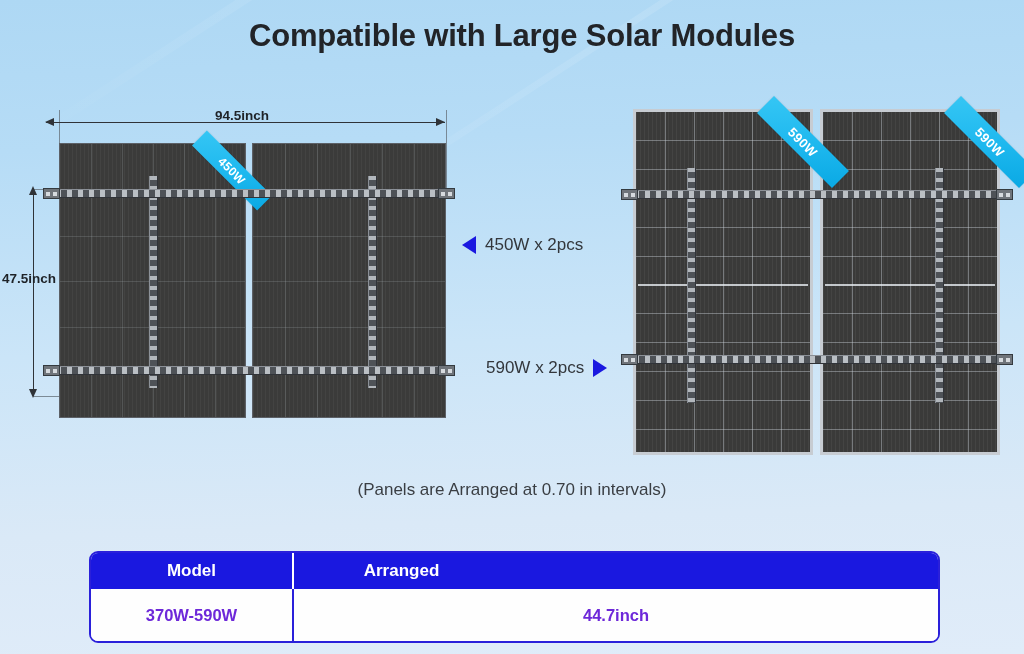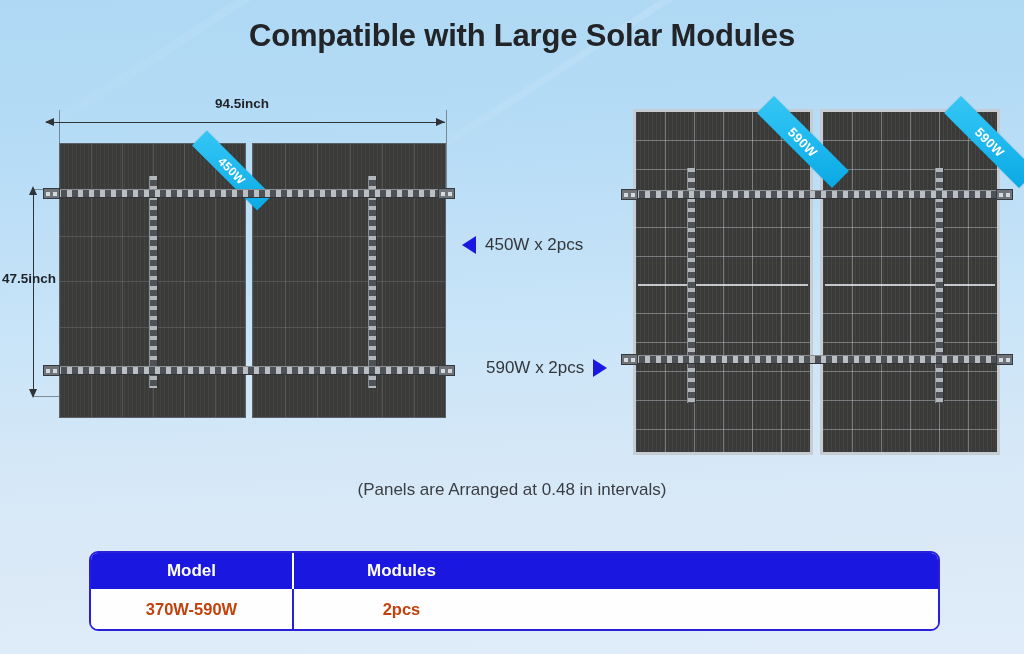--- a/index.html
+++ b/index.html
@@ -77,21 +77,21 @@
   .arrow-up    { border-left: 4.5px solid transparent; border-right: 4.5px solid transparent; border-bottom: 9px solid #2f3338; }
   .arrow-down  { border-left: 4.5px solid transparent; border-right: 4.5px solid transparent; border-top: 9px solid #2f3338; }
 
   .dim-label {
     position: absolute;
     font-size: 13.5px;
     font-weight: bold;
     color: #1f2328;
     white-space: nowrap;
   }
-  .dim-label-w { top: 96px; left: 215px; }
+  .dim-label-w { top: 108px; left: 215px; }
   .dim-label-h { top: 271px; left: 2px; }
 
   
   .panel {
     position: absolute;
     background:
       repeating-linear-gradient(90deg, rgba(255,255,255,0.045) 0px, rgba(255,255,255,0.045) 1px, rgba(0,0,0,0) 1px, rgba(0,0,0,0) 4px),
       #3b3b3a;
     box-sizing: border-box;
     overflow: hidden;
@@ -221,24 +221,24 @@
   .spec-row.head .cell {
     color: #ffffff;
     font-weight: bold;
     font-size: 17px;
     height: 36px;
     border-right: 2px solid #ffffff;
   }
   .spec-row.head .cell:last-child { border-right: none; }
   .spec-row.body { background: #fefefe; }
   .spec-row.body .cell {
-    color: #c2410c;
+    color: #6d28d9;
     font-weight: bold;
     font-size: 16.5px;
-    height: 40px;
+    height: 52px;
     border-right: 2px solid #2a20da;
   }
   .spec-row.body .cell:last-child { border-right: none; }
   .cell {
     display: flex;
     align-items: center;
     justify-content: center;
     box-sizing: border-box;
   }
   .c-model { width: 203px; }
@@ -400,26 +400,26 @@
 
   <div class="callout" style="left:462px; top:235px;">
     <span class="tri-left"></span>
     <span>450W x 2pcs</span>
   </div>
   <div class="callout" style="left:486px; top:358px;">
     <span>590W x 2pcs</span>
     <span class="tri-right"></span>
   </div>
 
-  <div class="note note-1">(Panels are Arranged at 0.48 in intervals)</div>
+  <div class="note note-1">(Panels are Arranged at 0.70 in intervals)</div>
 
   <div class="spec-table">
     <div class="spec-row head">
       <div class="cell c-model">Model</div>
-      <div class="cell c-qty">Modules</div>
+      <div class="cell c-qty">Arranged</div>
     </div>
     <div class="spec-row body">
       <div class="cell c-model">370W-590W</div>
-      <div class="cell c-qty">2pcs</div>
+      <div class="cell c-size">44.7inch</div>
     </div>
   </div>
 
 </div>
 
 </body></html>

